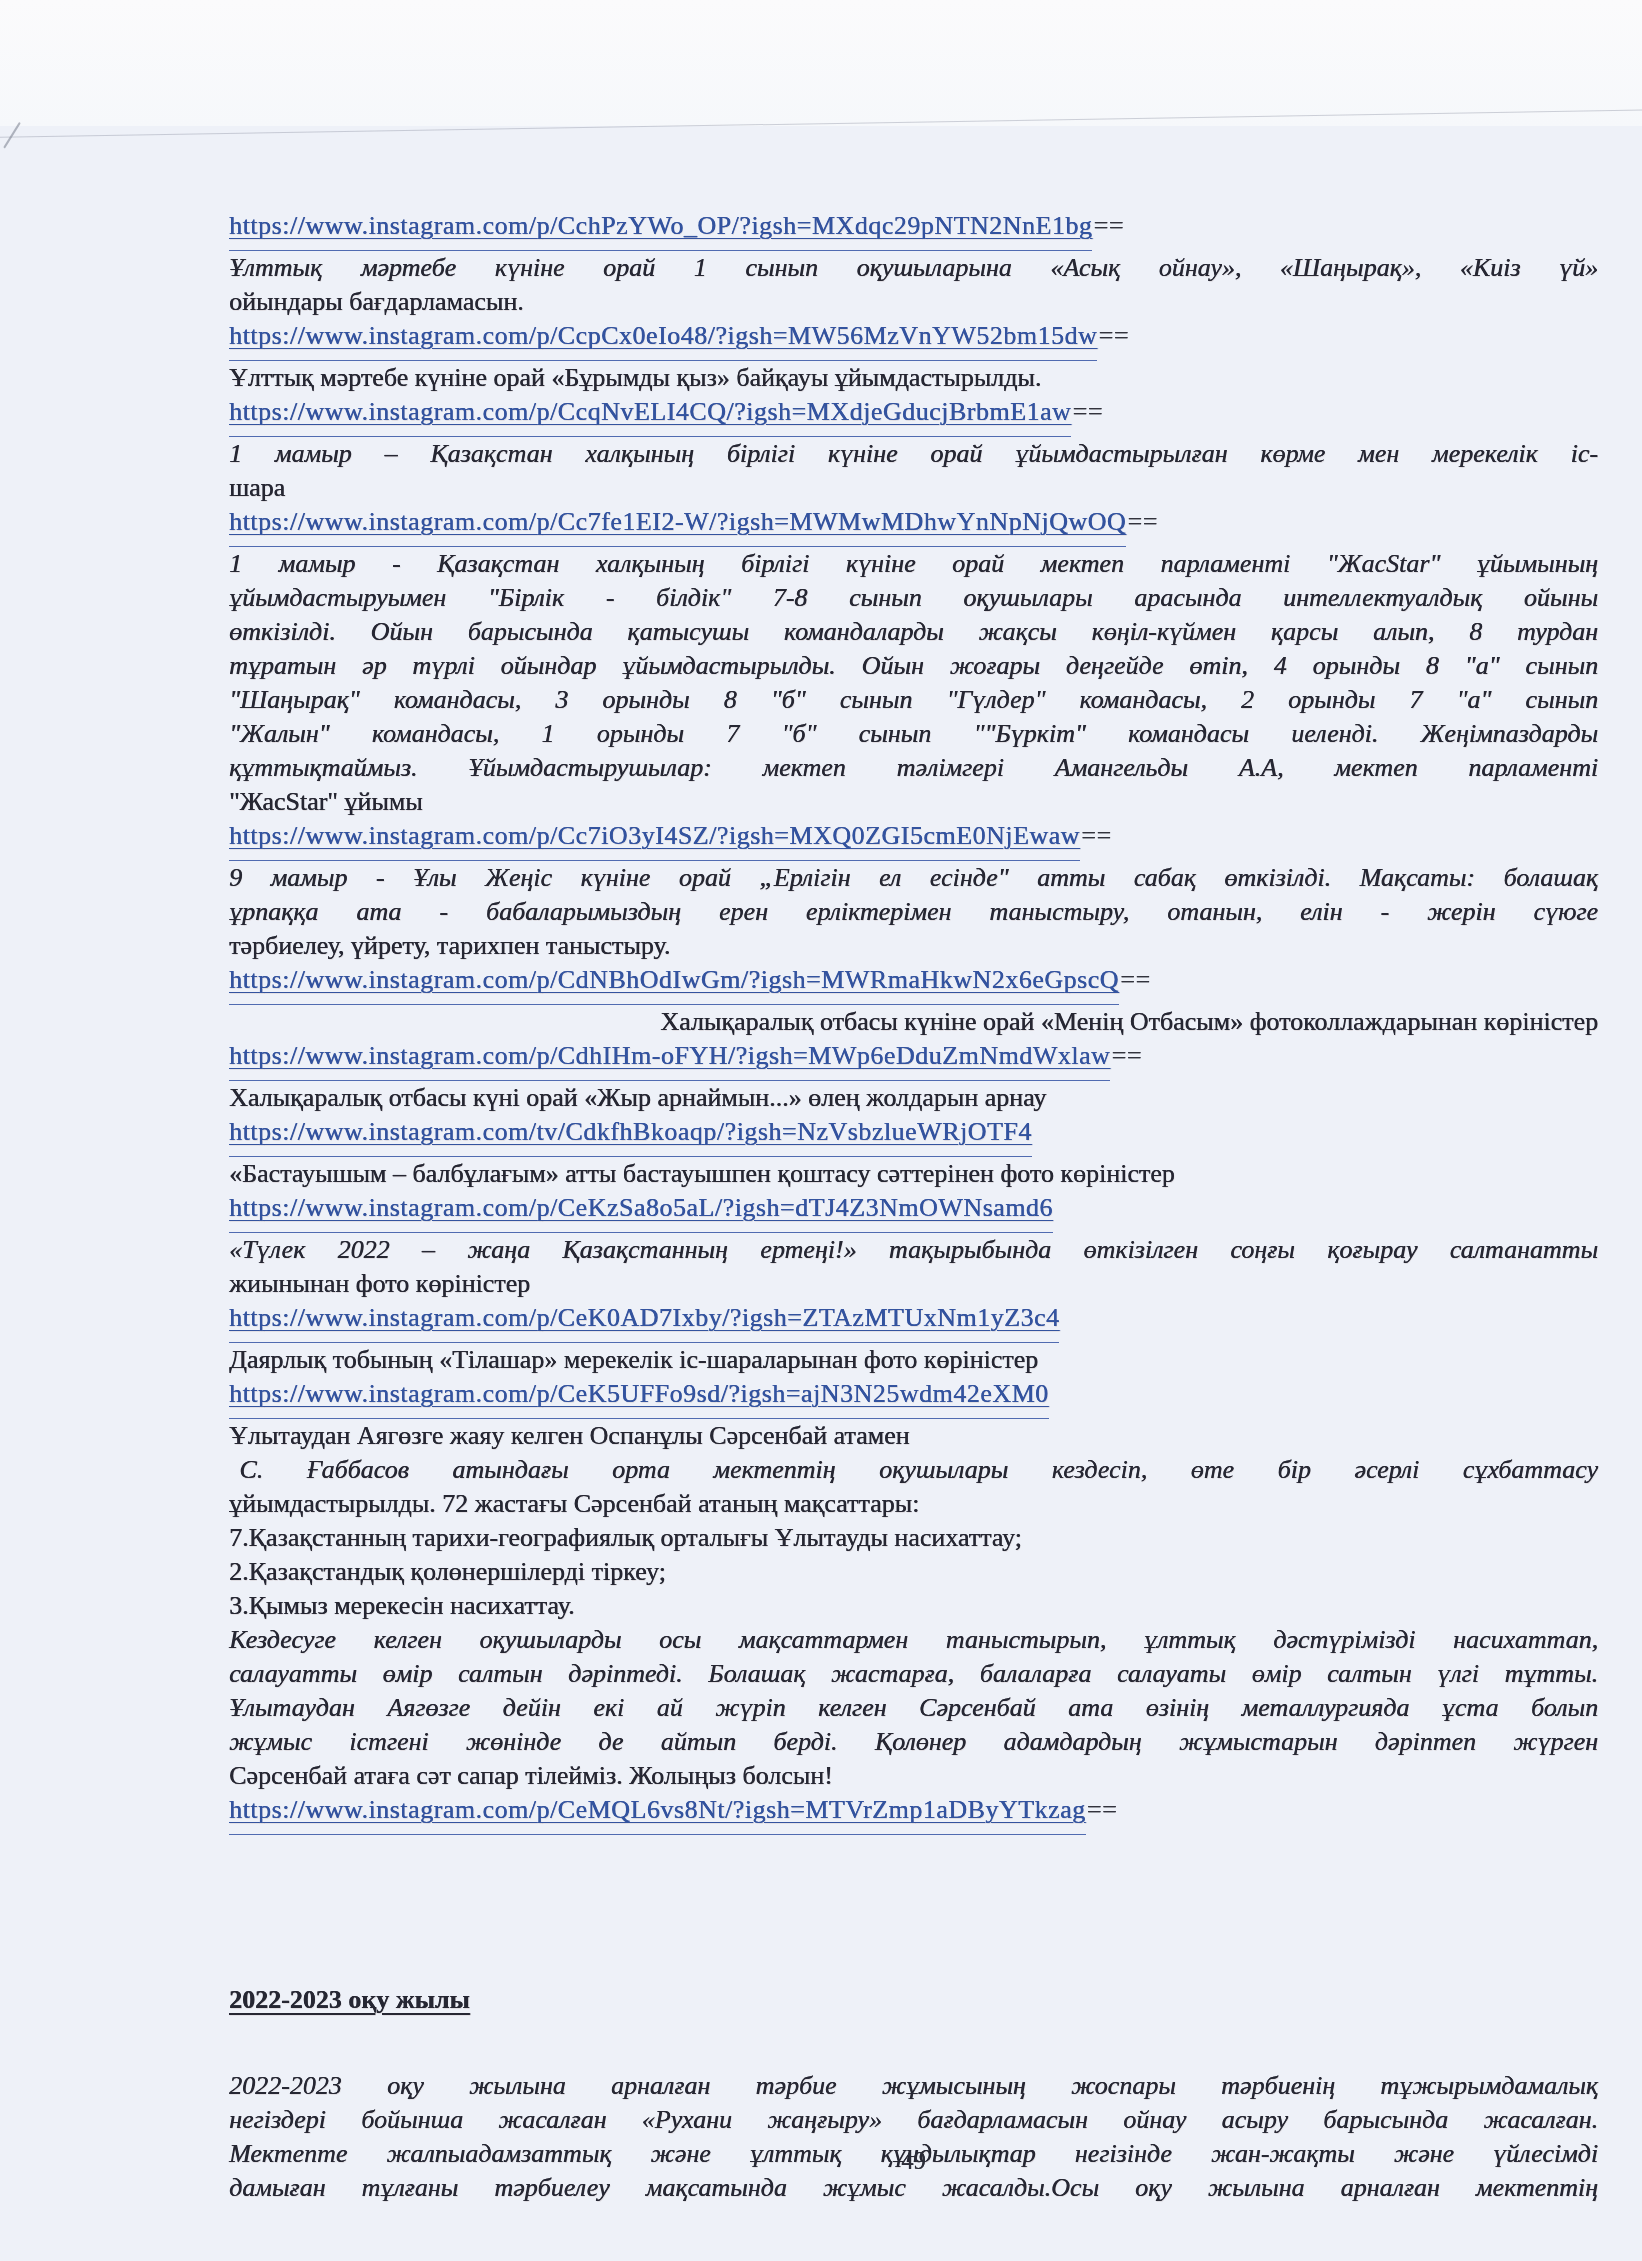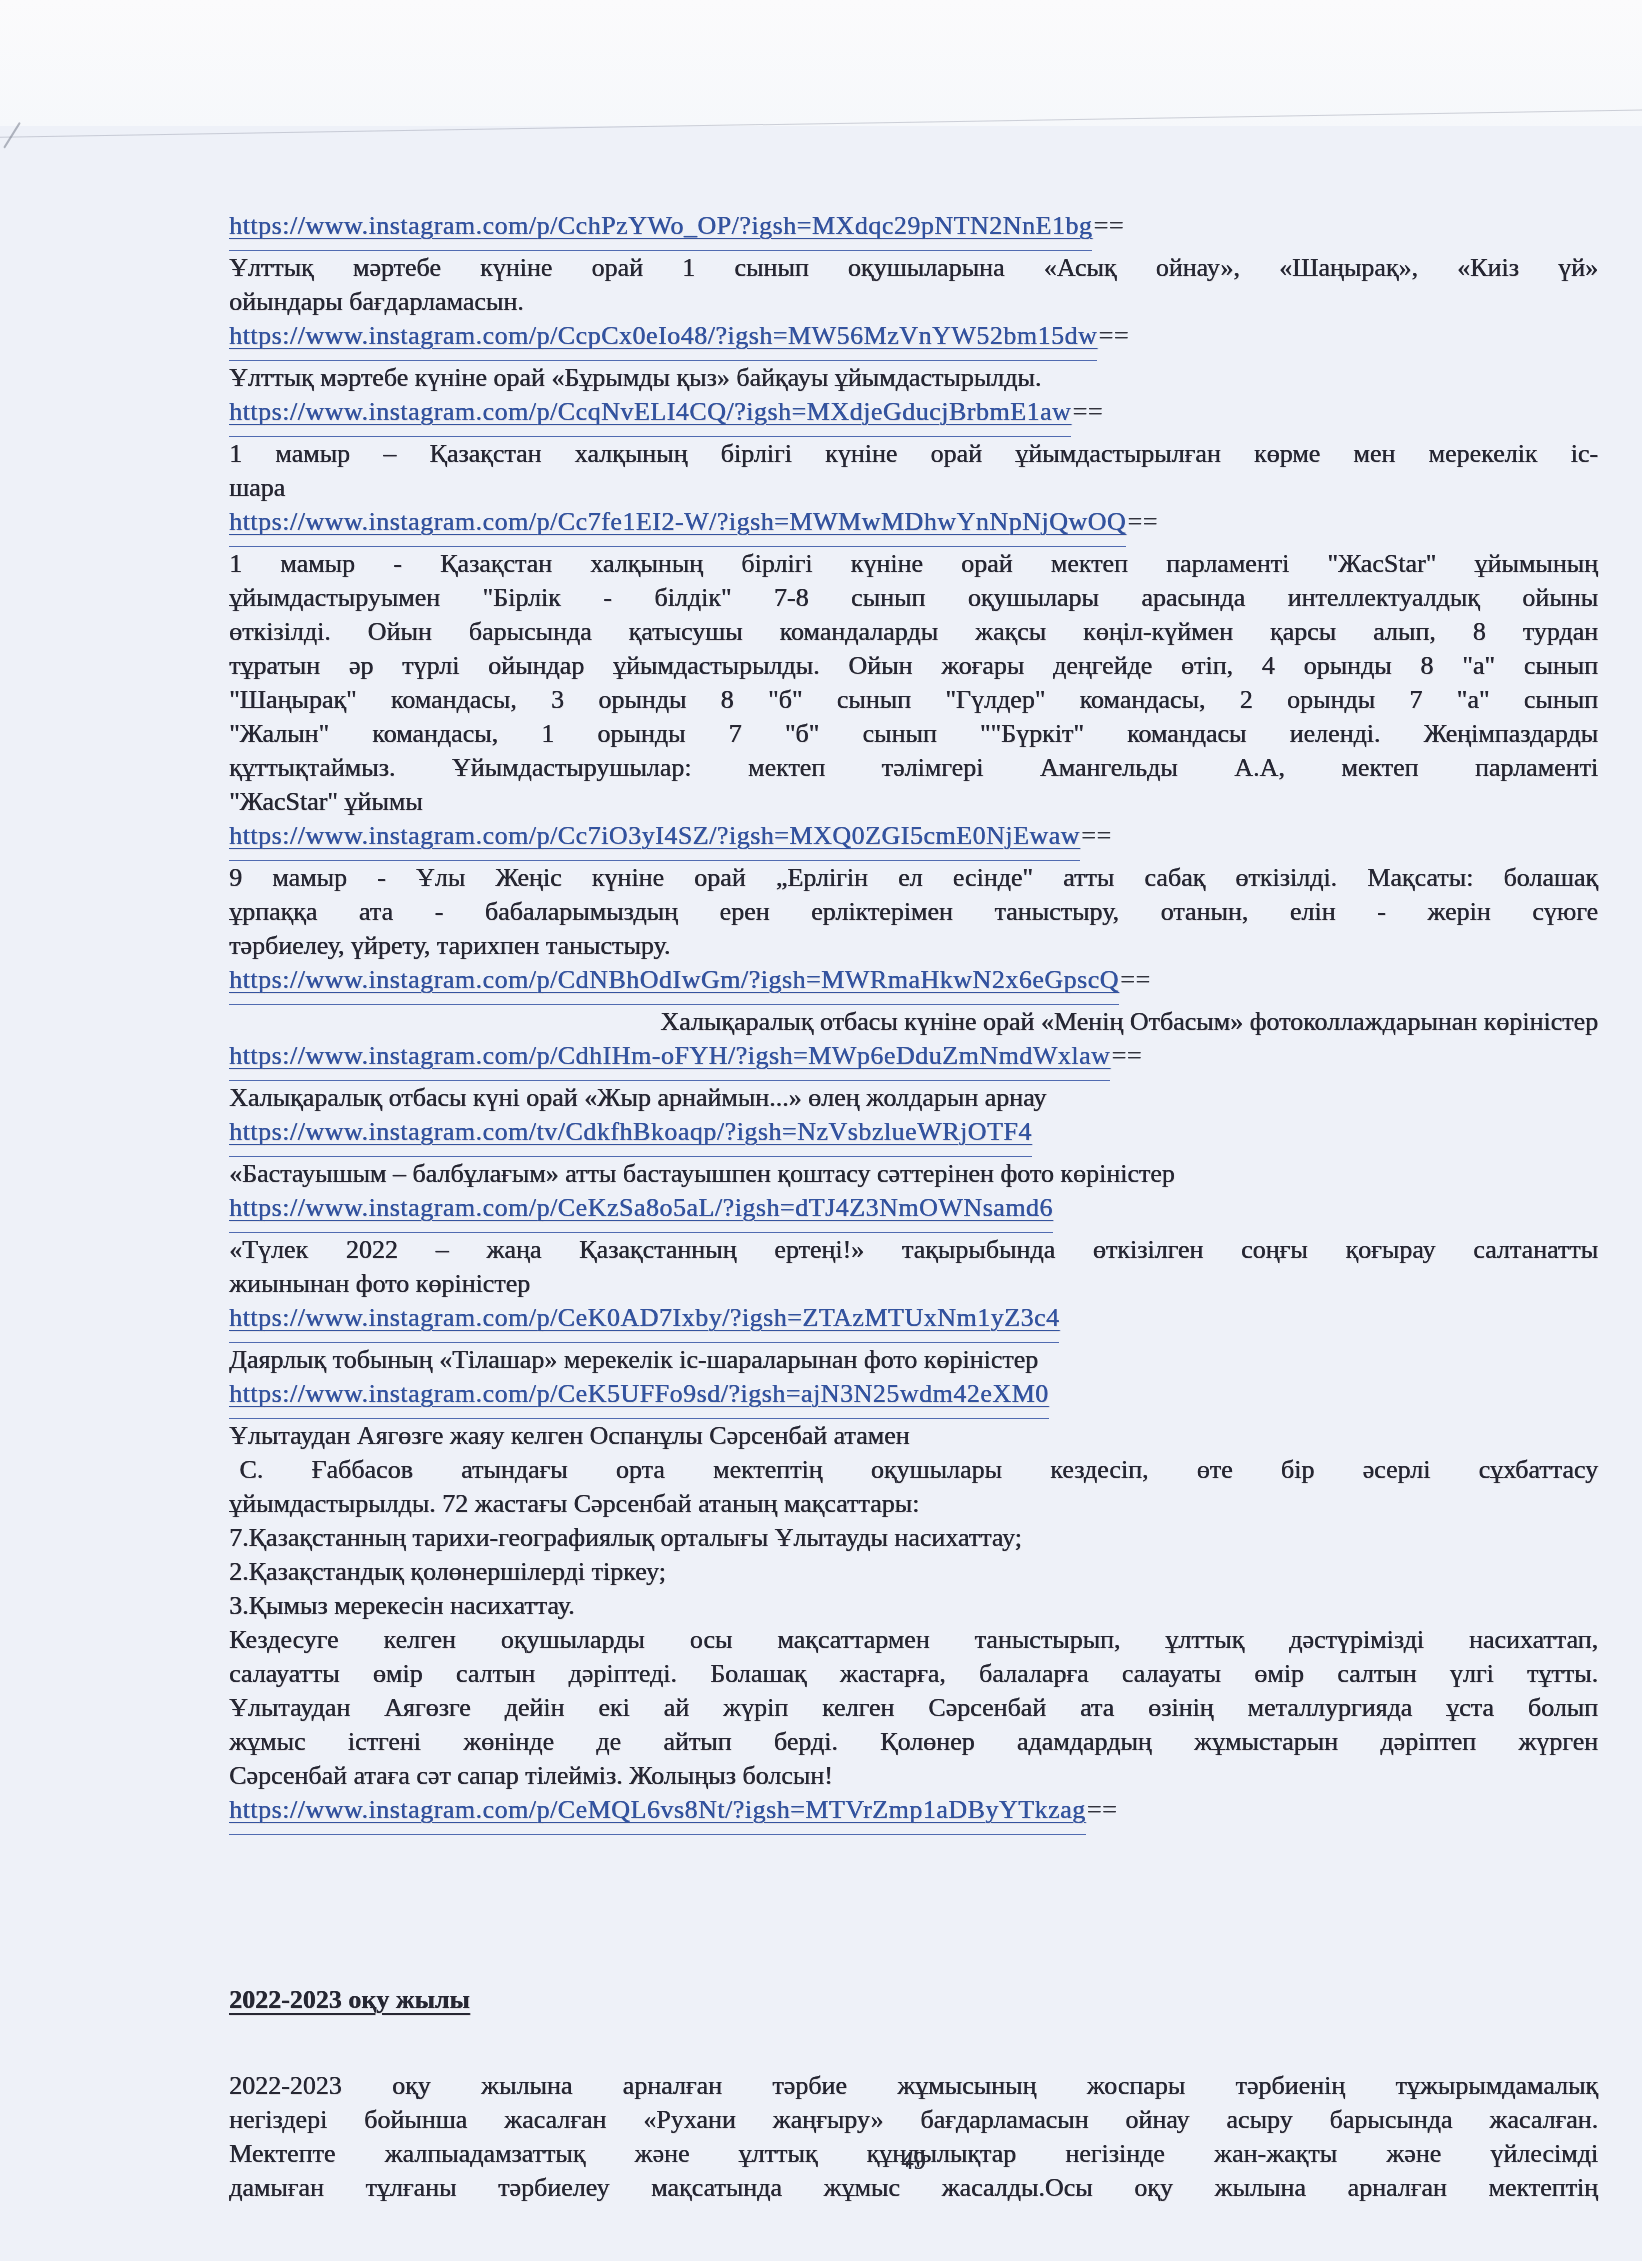--- a/index.html
+++ b/index.html
@@ -28,21 +28,21 @@
   .content{
     position:absolute;left:229px;top:209px;width:1369px;
     font-size:26px;line-height:34px;
     color:var(--text,#262733);
   }
   .line{
     min-height:34px;
     text-shadow:0.4px 0 0 currentColor, 0.8px 0.8px 0 rgba(150,120,110,.16);
     white-space:normal;
   }
-  .line.j{text-align:justify;text-align-last:justify;}
+  .line.j{text-align:justify;text-align-last:justify;font-style:italic;}
   .line.ind{padding-left:10.3px;text-align:right;}
   .link-line a{
     color:var(--link,#33539f);
     display:inline-block;
     text-decoration:underline;
     text-decoration-thickness:1.3px;
     text-underline-offset:3.9px;
     border-bottom:1.6px solid rgba(52,84,164,.85);
     padding-bottom:7px;
     letter-spacing:0.5px;

